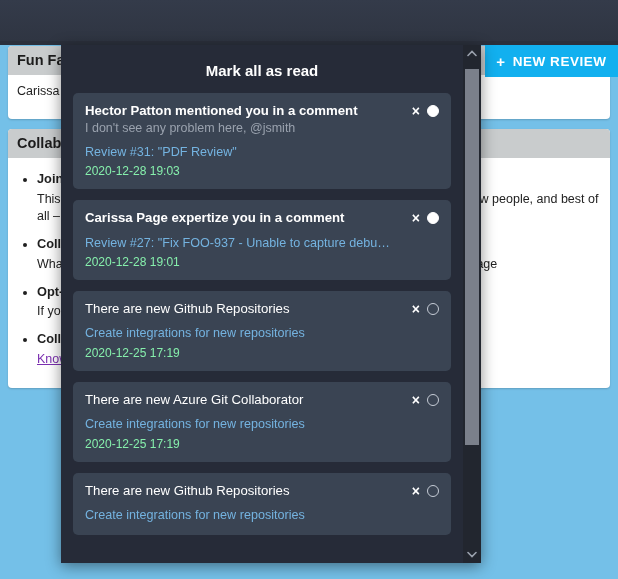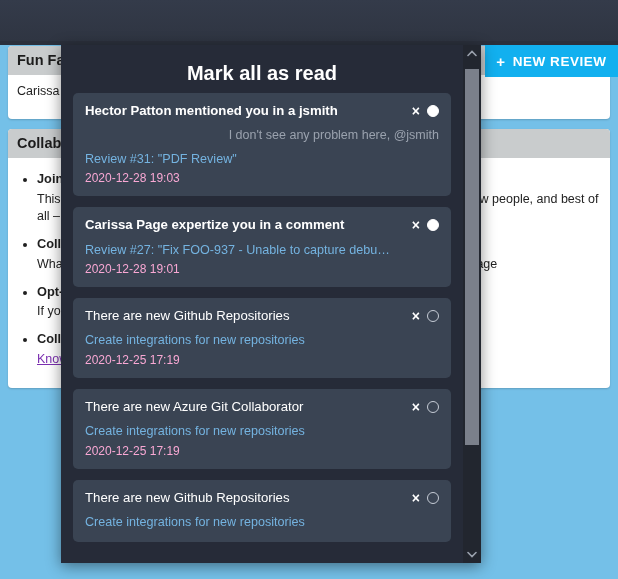--- a/index.html
+++ b/index.html
@@ -168,21 +168,21 @@
     left: 61px; top: 45px;
     width: 420px;
     height: 518px;
     background: #262b38;
     z-index: 20;
     box-shadow: 0 3px 14px rgba(0,0,0,0.45);
     overflow: hidden;
   }
   .notif-title {
     color: #ffffff;
-    font-size: 20px;
+    font-size: 15px;
     font-weight: bold;
     text-align: center;
     padding: 17px 0 14px 0;
     margin-right: 18px;
   }
   .notif-list {
     position: absolute;
     left: 0; top: 48px;
     width: 402px;
     height: 470px;
@@ -226,33 +226,31 @@
   .dot {
     width: 12px; height: 12px;
     border-radius: 50%;
     box-sizing: border-box;
   }
   .dot.filled { background: #ffffff; border: 1px solid #ffffff; }
   .dot.hollow { background: transparent; border: 1.4px solid #c6ccd6; }
   .notif-sub {
     color: #9aa2ae;
     font-size: 12.5px;
-    margin-top: 7px;
     line-height: 1.3;
-    text-align: right;
   }
   .notif-link {
     color: #74b3e0;
     font-size: 12.6px;
     margin-top: 8px;
     line-height: 1.3;
     cursor: pointer;
   }
   .notif-time {
-    color: #f9a8d4;
+    color: #86efac;
     font-size: 12px;
     margin-top: 4px;
   }
 
   
   .scroll-col {
     position: absolute;
     right: 0; top: 0;
     width: 18px;
     height: 518px;
@@ -364,21 +362,21 @@
   </div>
 
   <div class="notif-panel">
 
     <div class="notif-title">Mark all as read</div>
 
     <div class="notif-list">
 
       <div class="notif-item unread">
         <div class="notif-head">
-          <div class="notif-head-title">Hector Patton mentioned you in a jsmith</div>
+          <div class="notif-head-title">Hector Patton mentioned you in a comment</div>
           <div class="notif-actions">
             <span class="close-x">×</span>
             <span class="dot filled"></span>
           </div>
         </div>
         <div class="notif-sub">I don't see any problem here, @jsmith</div>
         <div class="notif-link">Review #31: "PDF Review"</div>
         <div class="notif-time">2020-12-28 19:03</div>
       </div>
 

